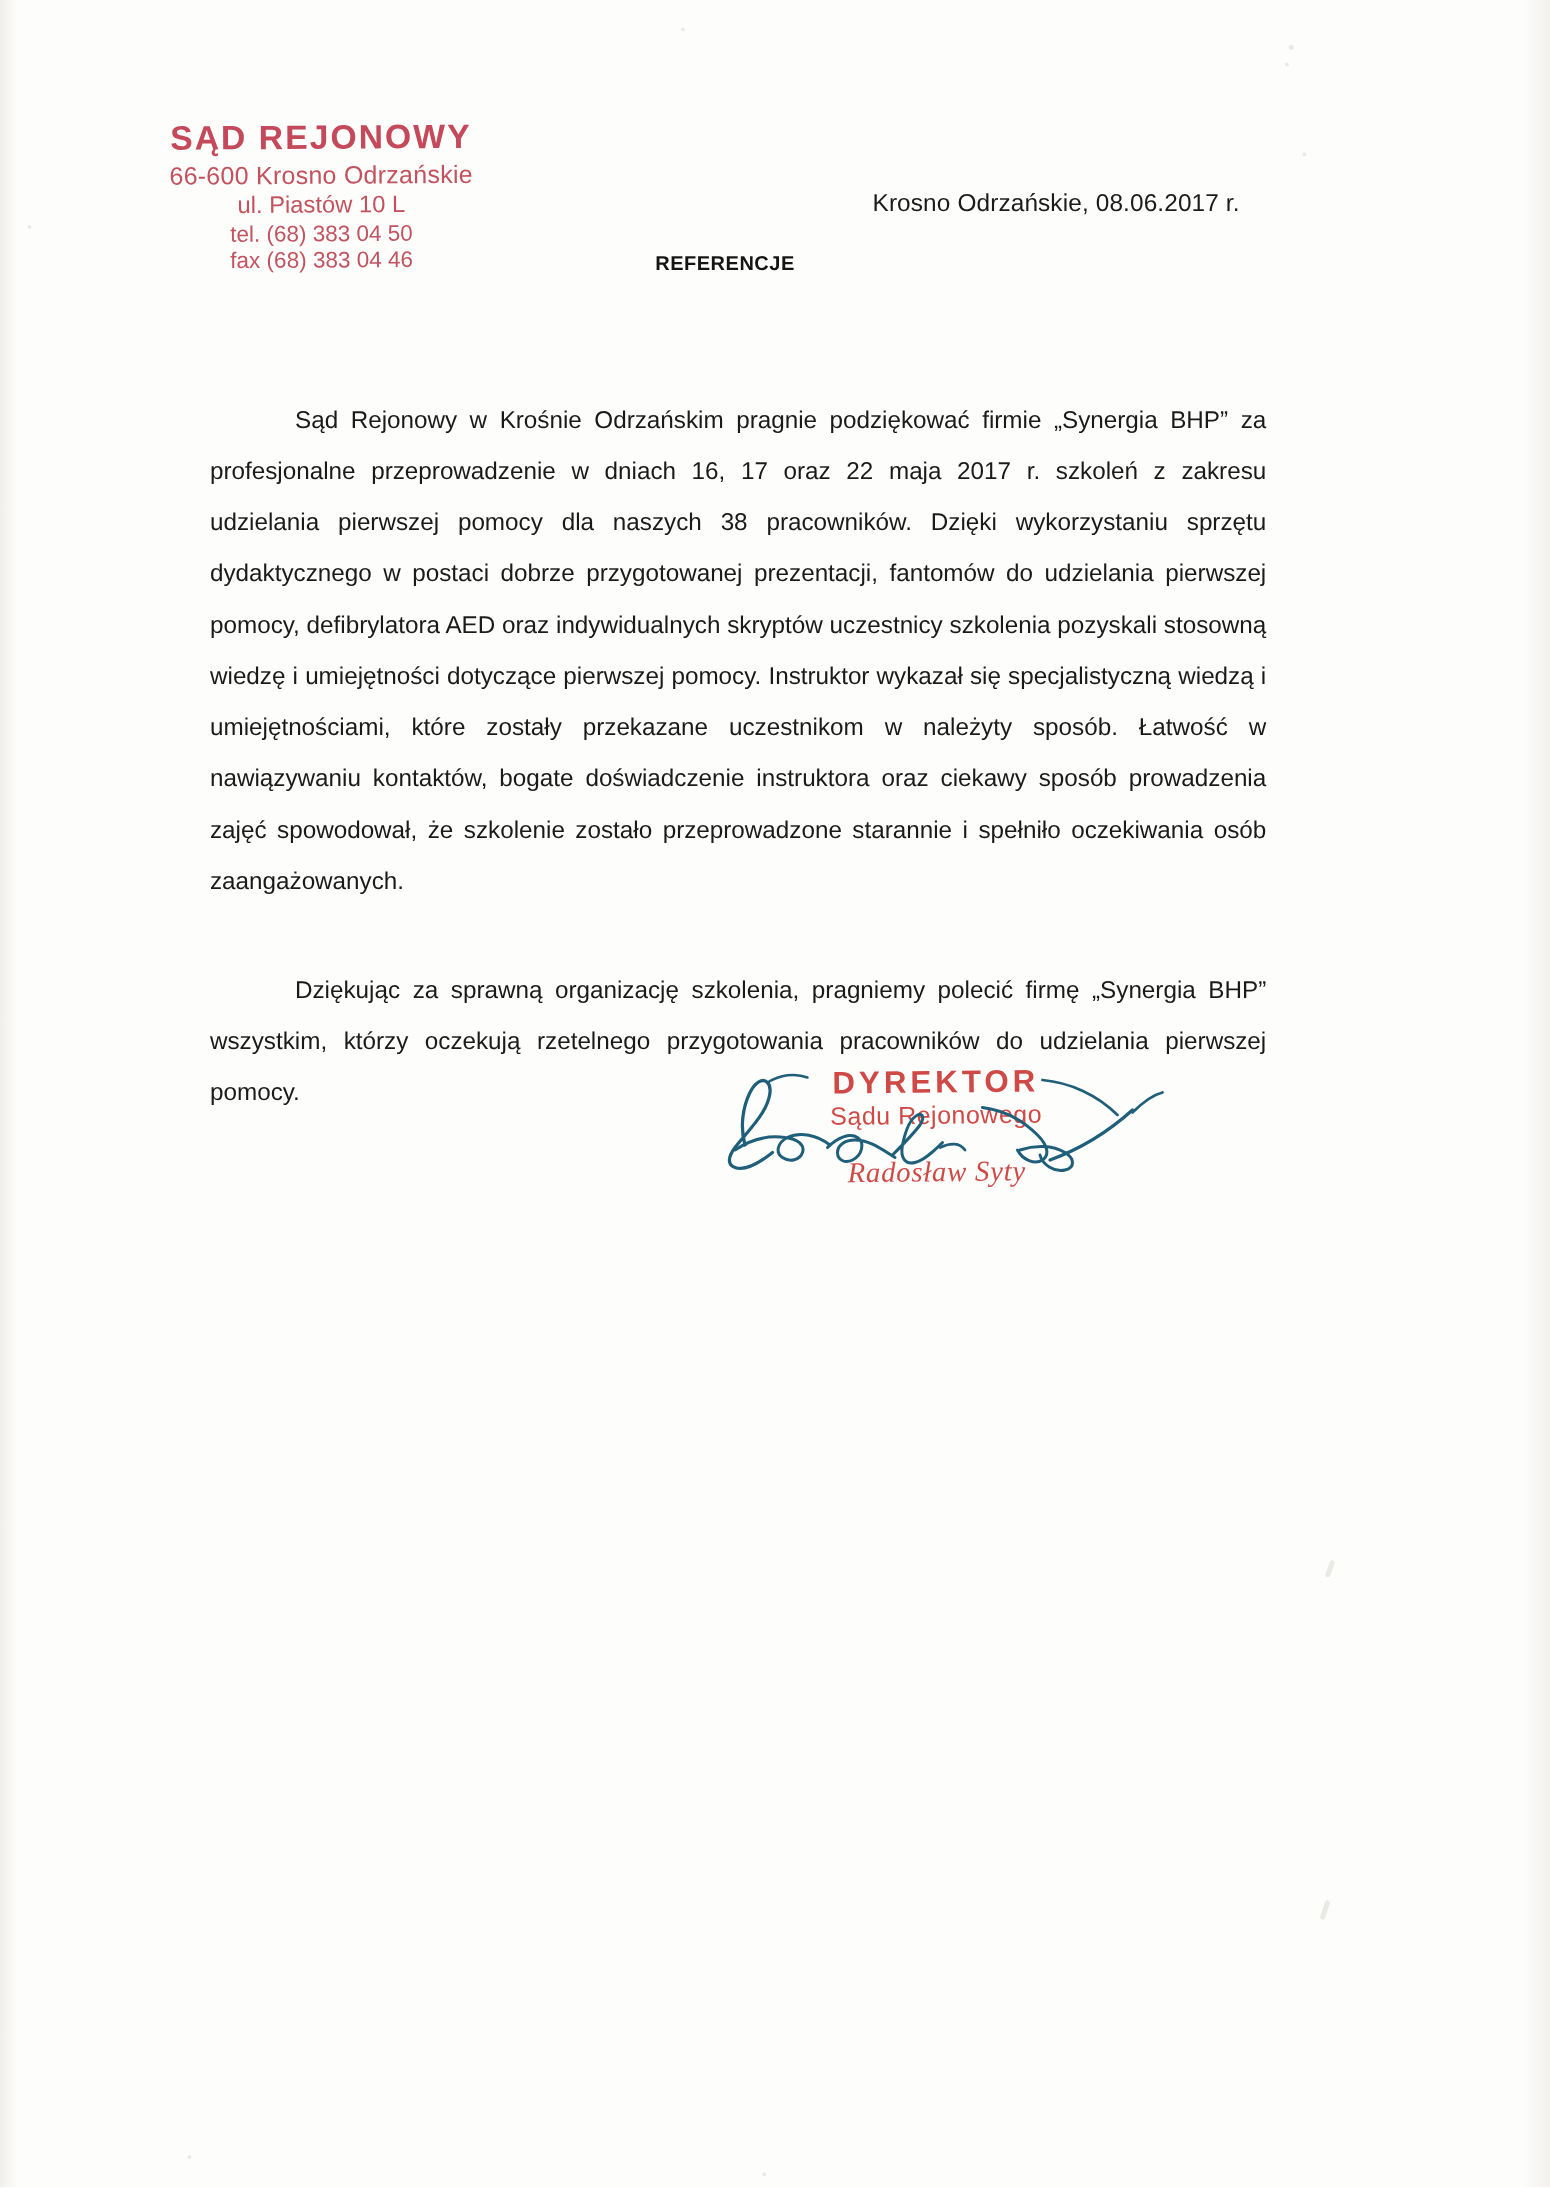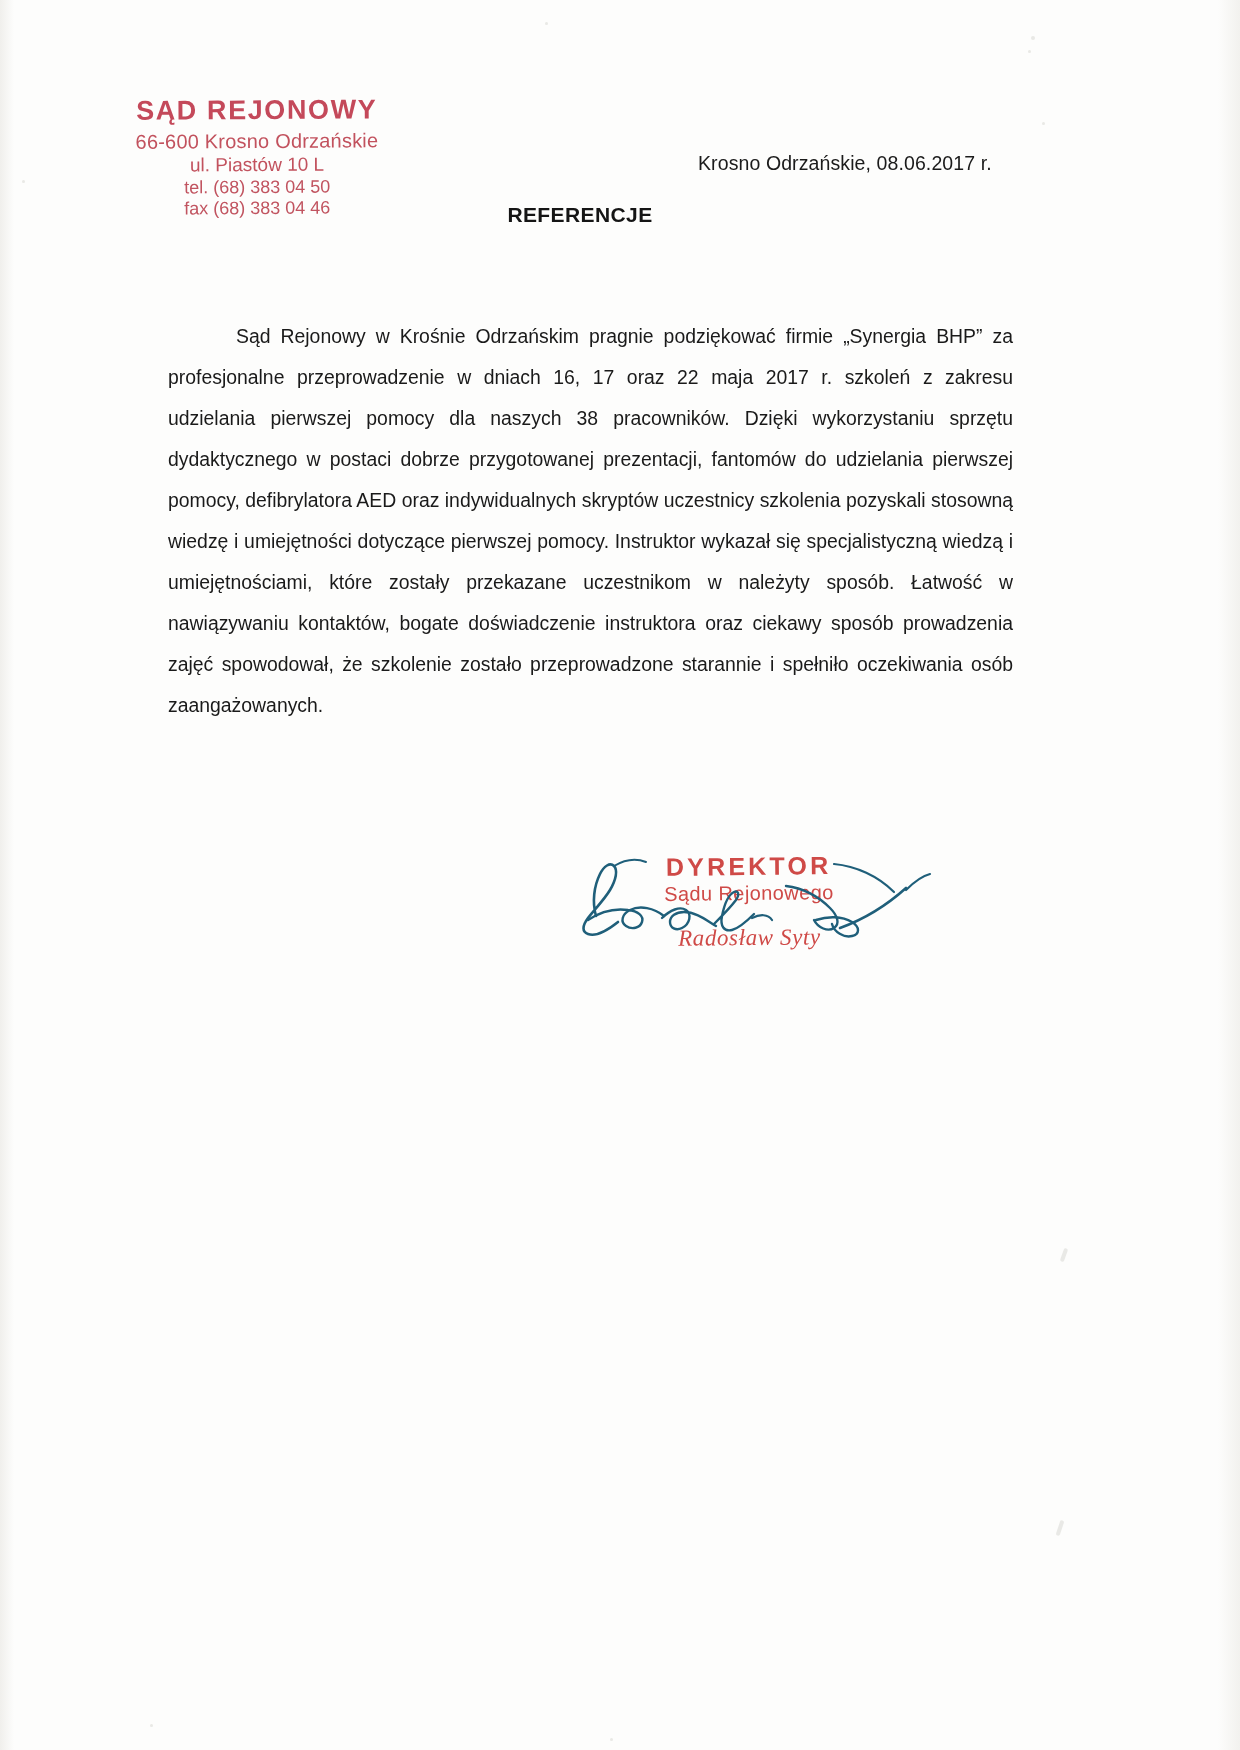--- a/index.html
+++ b/index.html
@@ -78,21 +78,21 @@
     letter-spacing: .1px;
   }
 
   
   .doc-title {
     position: absolute;
     left: 0;
     top: 203px;
     width: 1160px;
     text-align: center;
-    font-size: 21px;
+    font-size: 16px;
     font-weight: bold;
     letter-spacing: .4px;
     color: #151515;
   }
 
   
   .body-text {
     position: absolute;
     left: 128px;
     top: 316px;
@@ -178,20 +178,21 @@
     <div class="fax">fax (68) 383 04 46</div>
   </div>
 
   <div class="date-line">Krosno Odrzańskie, 08.06.2017 r.</div>
 
   <div class="doc-title">REFERENCJE</div>
 
   <div class="body-text">
     <p>Sąd Rejonowy w Krośnie Odrzańskim pragnie podziękować firmie „Synergia BHP” za profesjonalne przeprowadzenie w dniach 16, 17 oraz 22 maja 2017 r. szkoleń z zakresu udzielania pierwszej pomocy dla naszych 38 pracowników. Dzięki wykorzystaniu sprzętu dydaktycznego w postaci dobrze przygotowanej prezentacji, fantomów do udzielania pierwszej pomocy, defibrylatora AED oraz indywidualnych skryptów uczestnicy szkolenia pozyskali stosowną wiedzę i umiejętności dotyczące pierwszej pomocy. Instruktor wykazał się specjalistyczną wiedzą i umiejętnościami, które zostały przekazane uczestnikom w należyty sposób. Łatwość w nawiązywaniu kontaktów, bogate doświadczenie instruktora oraz ciekawy sposób prowadzenia zajęć spowodował, że szkolenie zostało przeprowadzone starannie i spełniło oczekiwania osób zaangażowanych.</p>
     <div class="para-gap"></div>
+    <p>Dziękując za sprawną organizację szkolenia, pragniemy polecić firmę „Synergia BHP” wszystkim, którzy oczekują rzetelnego przygotowania pracowników do udzielania pierwszej pomocy.</p>
   </div>
 
   <div class="sign-block">
 
     <div class="sign-stamp">
       <div class="role">DYREKTOR</div>
       <div class="org">Sądu Rejonowego</div>
       <div class="person">Radosław Syty</div>
     </div>
 

